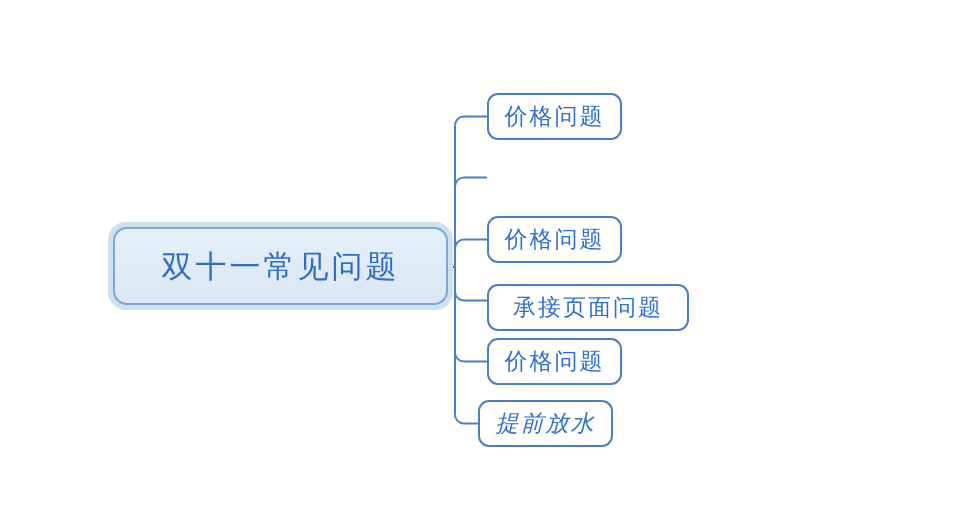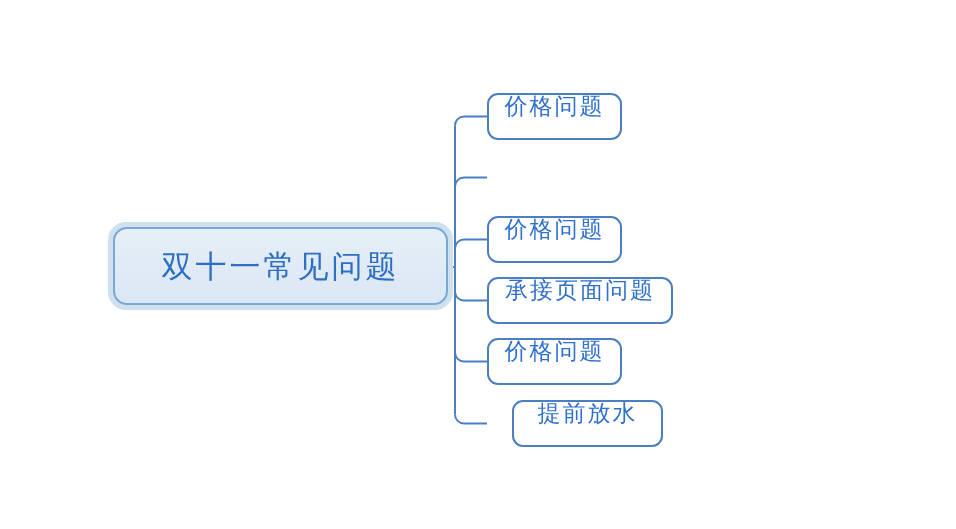--- a/index.html
+++ b/index.html
@@ -61,21 +61,21 @@
 
   
   .child-node {
     position: absolute;
     box-sizing: border-box;
     height: 47px;
     border: 2px solid #4b7fc2;
     border-radius: 11px;
     background: #ffffff;
     display: flex;
-    align-items: flex-start;
+    align-items: center;
     justify-content: center;
     padding: 0 14px;
   }
   .child-label {
     font-size: 23px;
     line-height: 1;
     color: #2f70cf;
     letter-spacing: 2px;
     white-space: nowrap;
   }
@@ -103,23 +103,23 @@
       <span class="root-label">双十一常见问题</span>
     </div>
   </div>
 
   <div class="child-node" style="left: 487px; top: 93px; width: 135px; border-color: rgb(75, 127, 194); background: rgb(255, 255, 255);">
     <span class="child-label">价格问题</span>
   </div>
   <div class="child-node" style="left: 487px; top: 216px; width: 135px; border-color: rgb(75, 127, 194); background: rgb(255, 255, 255);">
     <span class="child-label">价格问题</span>
   </div>
-  <div class="child-node" style="left: 487px; top: 277px; width: 186px; border-color: rgb(75, 127, 194); background: rgb(255, 255, 255);">
+  <div class="child-node" style="left: 487px; top: 284px; width: 202px; border-color: rgb(75, 127, 194); background: rgb(255, 255, 255);">
     <span class="child-label">承接页面问题</span>
   </div>
   <div class="child-node" style="left: 487px; top: 338px; width: 135px; border-color: rgb(75, 127, 194); background: rgb(255, 255, 255);">
     <span class="child-label">价格问题</span>
   </div>
-  <div class="child-node" style="left: 512px; top: 400px; width: 151px; border-color: rgb(75, 127, 194); background: rgb(255, 255, 255);">
+  <div class="child-node" style="left: 478px; top: 400px; width: 135px; border-color: rgb(75, 127, 194); background: rgb(255, 255, 255); font-style: italic;">
     <span class="child-label">提前放水</span>
   </div>
 
 </div>
 
 </body></html>

